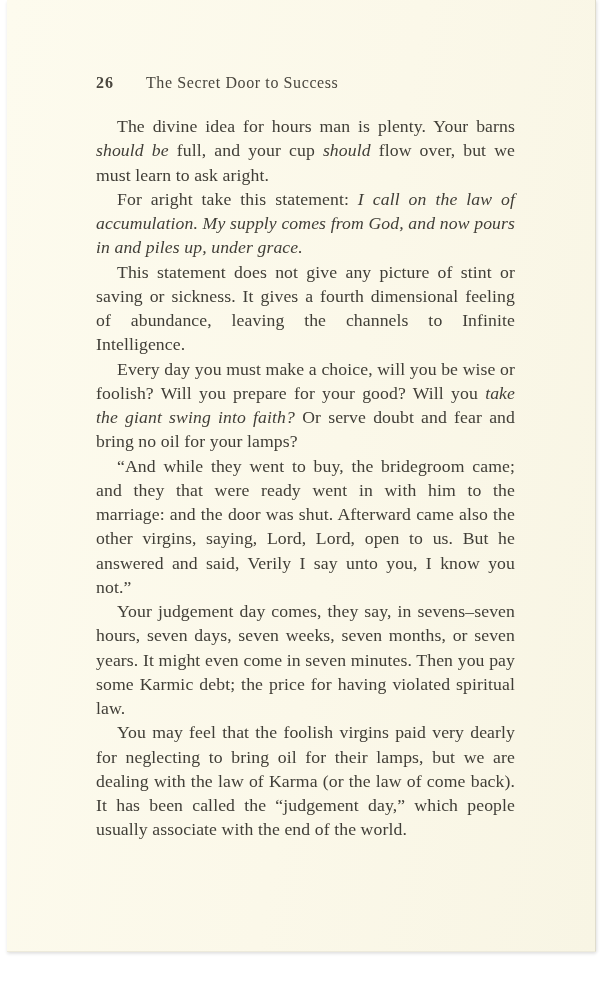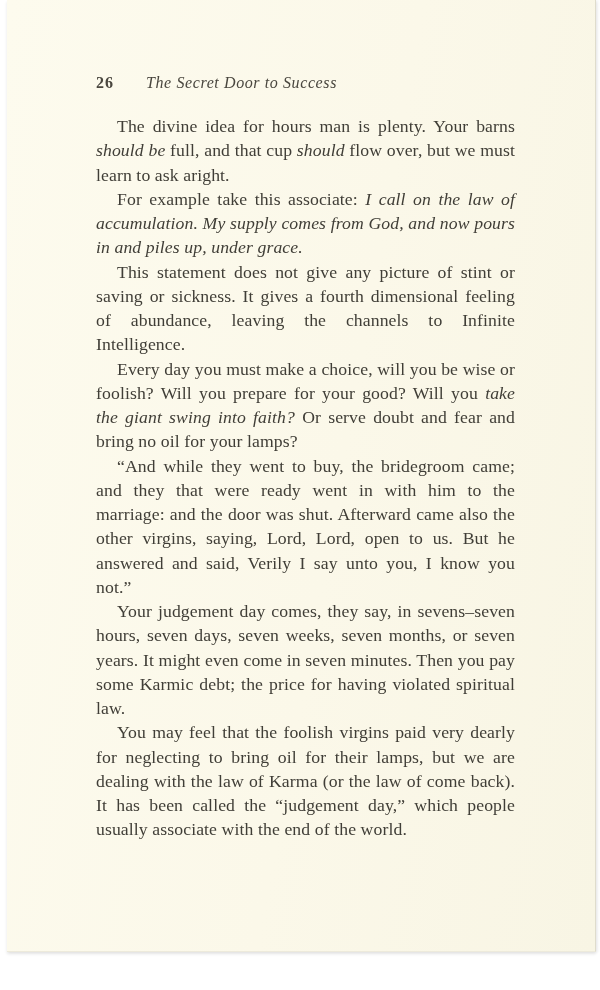--- a/index.html
+++ b/index.html
@@ -33,21 +33,20 @@
     width: 420px;
     font-size: 16px;
     color: #4a473f;
     white-space: nowrap;
   }
   .pagenum {
     letter-spacing: 1px;
     font-weight: bold;
   }
   .runtitle {
-    font-style: italic;
     margin-left: 32px;
     letter-spacing: 0.6px;
     margin-top: 16px;
   }
   .text-block {
     position: absolute;
     left: 89px;
     top: 114px;
     width: 419px;
     font-size: 17.7px;
@@ -69,22 +68,22 @@
 </style>
 </head>
 <body>
 
 <div class="scan">
   <div class="page">
     <div class="header">
       <span class="pagenum">26</span><span class="runtitle">The Secret Door to Success</span>
     </div>
     <div class="text-block" id="text-block">
-        <p class="para indent"><span>The divine idea for hours man is plenty. Your barns </span><span class="ital">should be</span><span> full, and that cup </span><span class="ital">should</span><span> flow over, but we must learn to ask aright.</span></p>
-        <p class="para indent"><span>For example take this associate: </span><span class="ital">I call on the law of accumulation. My supply comes from God, and now pours in and piles up, under grace.</span></p>
+        <p class="para indent"><span>The divine idea for hours man is plenty. Your barns </span><span class="ital">should be</span><span> full, and your cup </span><span class="ital">should</span><span> flow over, but we must learn to ask aright.</span></p>
+        <p class="para indent"><span>For aright take this statement: </span><span class="ital">I call on the law of accumulation. My supply comes from God, and now pours in and piles up, under grace.</span></p>
         <p class="para indent"><span>This statement does not give any picture of stint or saving or sickness. It gives a fourth dimensional feeling of abundance, leaving the channels to Infinite Intelligence.</span></p>
         <p class="para indent"><span>Every day you must make a choice, will you be wise or foolish? Will you prepare for your good? Will you </span><span class="ital">take the giant swing into faith?</span><span> Or serve doubt and fear and bring no oil for your lamps?</span></p>
         <p class="para indent"><span>“And while they went to buy, the bridegroom came; and they that were ready went in with him to the marriage: and the door was shut. Afterward came also the other virgins, saying, Lord, Lord, open to us. But he answered and said, Verily I say unto you, I know you not.”</span></p>
         <p class="para indent"><span>Your judgement day comes, they say, in sevens–seven hours, seven days, seven weeks, seven months, or seven years. It might even come in seven minutes. Then you pay some Karmic debt; the price for having violated spiritual law.</span></p>
         <p class="para indent"><span>You may feel that the foolish virgins paid very dearly for neglecting to bring oil for their lamps, but we are dealing with the law of Karma (or the law of come back). It has been called the “judgement day,” which people usually associate with the end of the world.</span></p>
       </div>
   </div>
 </div>
 
 </body></html>

